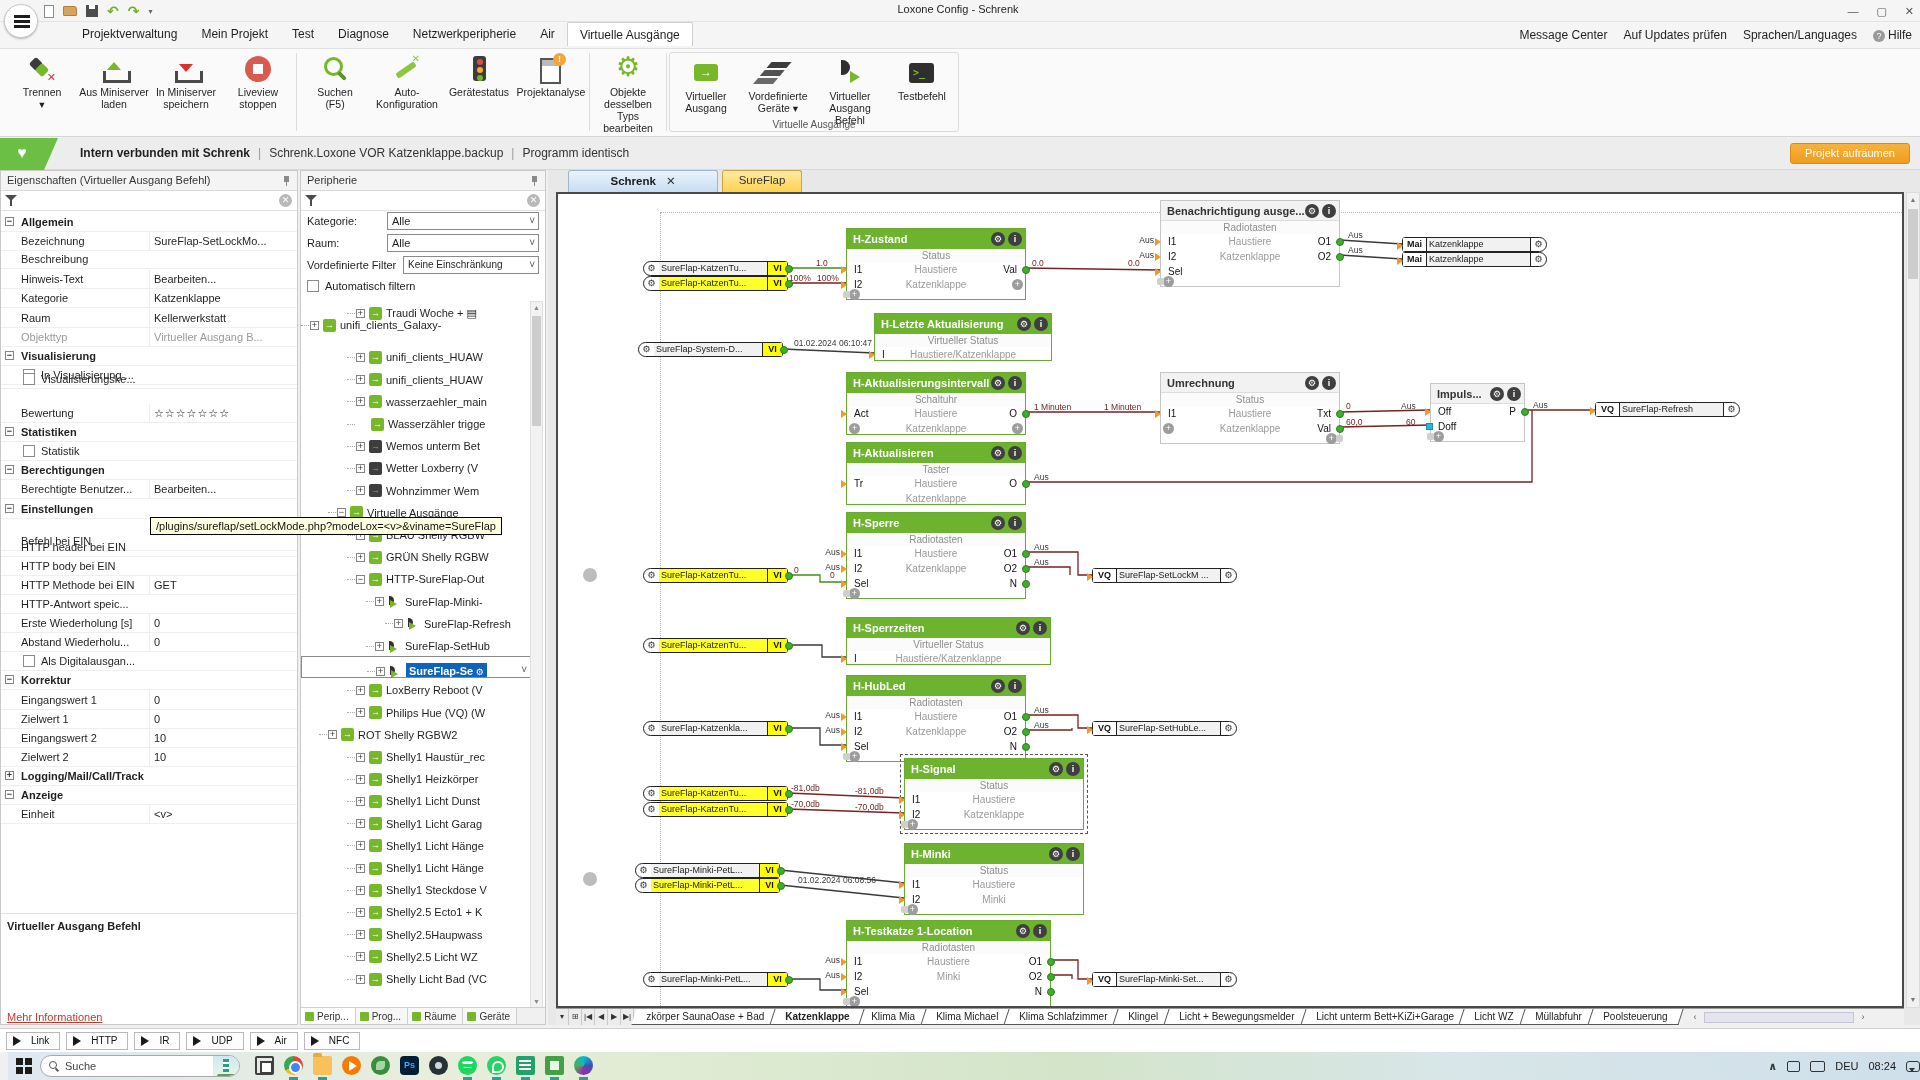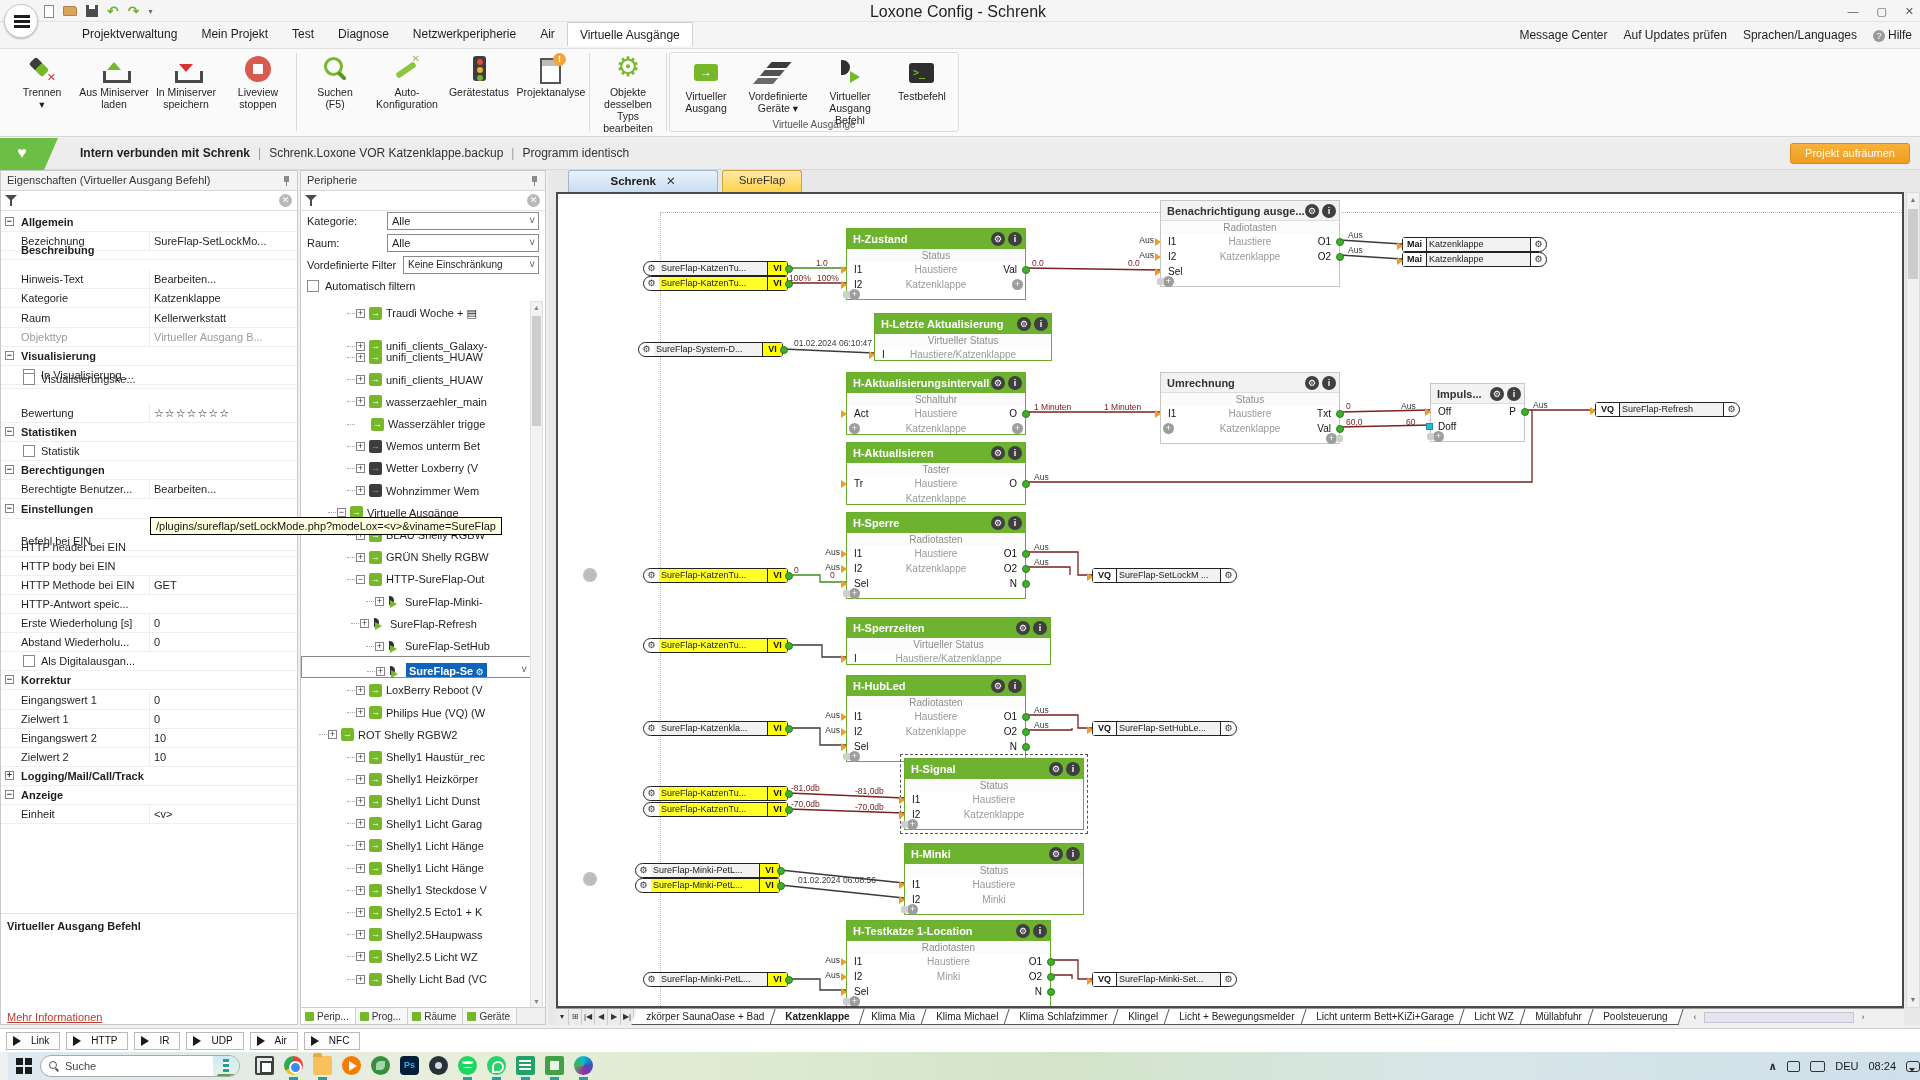--- a/index.html
+++ b/index.html
@@ -13,21 +13,21 @@
   #burger span{position:absolute;left:9px;width:16px;height:2.5px;background:#1d1d1d}
   #burger span:nth-child(1){top:10px}#burger span:nth-child(2){top:15px}#burger span:nth-child(3){top:20px}
   #quickicons{position:absolute;left:44px;top:2px;height:18px;display:flex;align-items:center;gap:9px}
   .qi{display:inline-block;cursor:pointer}
   .qi-new{width:10px;height:13px;background:#fff;border:1.5px solid #8a8a8a}
   .qi-open{width:14px;height:10px;background:#d8a35b;border-radius:1px 3px 1px 1px;border:1px solid #b07f3a}
   .qi-save{width:12px;height:12px;background:#4c4c4c;position:relative}
   .qi-save:after{content:"";position:absolute;left:3px;top:0;width:6px;height:4px;background:#fff}
   .qi-undo,.qi-redo{color:#6fae2a;font-weight:bold;font-size:14px;line-height:14px}
   .qi-drop{color:#666;font-size:8px}
-  #wintitle{position:absolute;left:0;right:4px;top:3px;text-align:center;font-size:16px;color:#1f1f1f}
+  #wintitle{position:absolute;left:0;right:4px;top:3px;text-align:center;font-size:11px;color:#1f1f1f}
   #wincontrols{position:absolute;right:6px;top:0;height:22px;display:flex;gap:18px;align-items:center;color:#555;font-size:11px}
   #wincontrols span{cursor:pointer}
 
   
   #menubar{position:absolute;left:0;top:22px;width:1920px;height:26px;background:#f5f5f5}
   .menu-item{float:left;padding:5px 12px 4px;font-size:12px;color:#1f1f1f;cursor:pointer}
   .menu-item.active{background:#fff;border:1px solid #cfcfcf;border-bottom:none;border-radius:2px 2px 0 0;position:relative;z-index:2}
   #menuright{position:absolute;right:8px;top:0;height:26px;display:flex;align-items:center;gap:16px;font-size:12px;color:#1f1f1f}
   #menuright .mr{cursor:pointer}
   .helpdot{display:inline-block;width:12px;height:12px;border-radius:50%;background:#9a9a9a;color:#fff;font-size:9px;text-align:center;line-height:12px;margin-right:3px}
@@ -385,21 +385,21 @@
       </div>
     <div id="propgrid">
         <div class="prow grp" style="top: 0px;">
           <span class="pexp">−</span>
           <span class="plab">Allgemein</span>
         </div>
         <div class="prow" style="top: 19.1px;">
           <span class="plab">Bezeichnung</span>
           <span class="pval">SureFlap-SetLockMo...</span>
         </div>
-        <div class="prow" style="top: 28px; font-weight: bold;">
+        <div class="prow" style="top: 37px;">
           <span class="plab">Beschreibung</span>
           <span class="pval"></span>
         </div>
         <div class="prow" style="top: 57.3px;">
           <span class="plab">Hinweis-Text</span>
           <span class="pval">Bearbeiten...</span>
         </div>
         <div class="prow" style="top: 76.4px;">
           <span class="plab">Kategorie</span>
           <span class="pval">Katzenklappe</span>
@@ -535,34 +535,34 @@
         <span class="slab">Raum:</span>
         <span class="sel" style="left:86px;width:152px">Alle</span>
       </div>
     <div class="selrow">
         <span class="slab">Vordefinierte Filter</span>
         <span class="sel" style="left:102px;width:136px;font-size:10px">Keine Einschränkung</span>
       </div>
     <div id="autofilter"><span class="pchk"></span><span>Automatisch filtern</span></div>
     <div id="tree">
         <div class="titem" style="top: 0px; padding-left: 46px;"><span class="tdots"></span><span class="texp">+</span><span class="ticn vi">→</span><span class="tlab">Traudi Woche + ▤</span></div>
-        <div class="titem" style="top: 33px; padding-left: 46px;"><span class="tdots"></span><span class="texp">+</span><span class="ticn vi">→</span><span class="tlab">unifi_clients_Galaxy-</span></div>
+        <div class="titem" style="top: 12px; "><span class="tdots"></span><span class="texp">+</span><span class="ticn vi">→</span><span class="tlab">unifi_clients_Galaxy-</span></div>
         <div class="titem" style="top: 44.4px; padding-left: 46px;"><span class="tdots"></span><span class="texp">+</span><span class="ticn vi">→</span><span class="tlab">unifi_clients_HUAW</span></div>
         <div class="titem" style="top: 66.6px; padding-left: 46px;"><span class="tdots"></span><span class="texp">+</span><span class="ticn vi">→</span><span class="tlab">unifi_clients_HUAW</span></div>
         <div class="titem" style="top: 88.8px; padding-left: 46px;"><span class="tdots"></span><span class="texp">+</span><span class="ticn vi">→</span><span class="tlab">wasserzaehler_main</span></div>
         <div class="titem" style="top: 111px; padding-left: 46px;"><span class="tdots"></span><span style="display: inline-block; width: 15px;"></span><span class="ticn vi">→</span><span class="tlab">Wasserzähler trigge</span></div>
         <div class="titem" style="top: 133.2px; padding-left: 46px;"><span class="tdots"></span><span class="texp">+</span><span class="ticn dark">→</span><span class="tlab">Wemos unterm Bet</span></div>
         <div class="titem" style="top: 155.4px; padding-left: 46px;"><span class="tdots"></span><span class="texp">+</span><span class="ticn dark">→</span><span class="tlab">Wetter Loxberry (V</span></div>
         <div class="titem" style="top: 177.6px; padding-left: 46px;"><span class="tdots"></span><span class="texp">+</span><span class="ticn dark">→</span><span class="tlab">Wohnzimmer Wem</span></div>
         <div class="titem" style="top: 199.8px; padding-left: 27px;"><span class="tdots"></span><span class="texp">−</span><span class="ticn vi">→</span><span class="tlab">Virtuelle Ausgänge</span></div>
         <div class="titem" style="top: 222px; padding-left: 46px;"><span class="tdots"></span><span class="texp">+</span><span class="ticn vi">→</span><span class="tlab">BLAU Shelly RGBW</span></div>
         <div class="titem" style="top: 244.2px; padding-left: 46px;"><span class="tdots"></span><span class="texp">+</span><span class="ticn vi">→</span><span class="tlab">GRÜN Shelly RGBW</span></div>
         <div class="titem" style="top: 266.4px; padding-left: 46px;"><span class="tdots"></span><span class="texp">−</span><span class="ticn vi">→</span><span class="tlab">HTTP-SureFlap-Out</span></div>
         <div class="titem" style="top: 288.6px; padding-left: 65px;"><span class="tdots"></span><span class="texp">+</span><span class="ticn cmd"></span><span class="tlab">SureFlap-Minki-</span></div>
-        <div class="titem" style="top: 310.8px; padding-left: 50px;"><span class="tdots"></span><span class="texp">+</span><span class="ticn cmd"></span><span class="tlab">SureFlap-Refresh</span></div>
+        <div class="titem" style="top: 310.8px; padding-left: 84px;"><span class="tdots"></span><span class="texp">+</span><span class="ticn cmd"></span><span class="tlab">SureFlap-Refresh</span></div>
         <div class="titem" style="top: 333px; padding-left: 65px;"><span class="tdots"></span><span class="texp">+</span><span class="ticn cmd"></span><span class="tlab">SureFlap-SetHub</span></div>
         <div class="titem sel" style="top: 355.2px; padding-left: 65px;"><span class="tdots"></span><span class="texp">+</span><span class="ticn cmd"></span><span class="tlab">SureFlap-Se<span style="color: rgb(255, 255, 255); font-size: 9px;"> ⚙</span></span></div>
         <div class="titem" style="top: 377.4px; padding-left: 46px;"><span class="tdots"></span><span class="texp">+</span><span class="ticn vi">→</span><span class="tlab">LoxBerry Reboot (V</span></div>
         <div class="titem" style="top: 399.6px; padding-left: 46px;"><span class="tdots"></span><span class="texp">+</span><span class="ticn vi">→</span><span class="tlab">Philips Hue (VQ) (W</span></div>
         <div class="titem" style="top: 421.8px; padding-left: 18px;"><span class="tdots"></span><span class="texp">+</span><span class="ticn vi">→</span><span class="tlab">ROT Shelly RGBW2</span></div>
         <div class="titem" style="top: 444px; padding-left: 46px;"><span class="tdots"></span><span class="texp">+</span><span class="ticn vi">→</span><span class="tlab">Shelly1 Haustür_rec</span></div>
         <div class="titem" style="top: 466.2px; padding-left: 46px;"><span class="tdots"></span><span class="texp">+</span><span class="ticn vi">→</span><span class="tlab">Shelly1 Heizkörper</span></div>
         <div class="titem" style="top: 488.4px; padding-left: 46px;"><span class="tdots"></span><span class="texp">+</span><span class="ticn vi">→</span><span class="tlab">Shelly1 Licht Dunst</span></div>
         <div class="titem" style="top: 510.6px; padding-left: 46px;"><span class="tdots"></span><span class="texp">+</span><span class="ticn vi">→</span><span class="tlab">Shelly1 Licht Garag</span></div>
         <div class="titem" style="top: 532.8px; padding-left: 46px;"><span class="tdots"></span><span class="texp">+</span><span class="ticn vi">→</span><span class="tlab">Shelly1 Licht Hänge</span></div>

